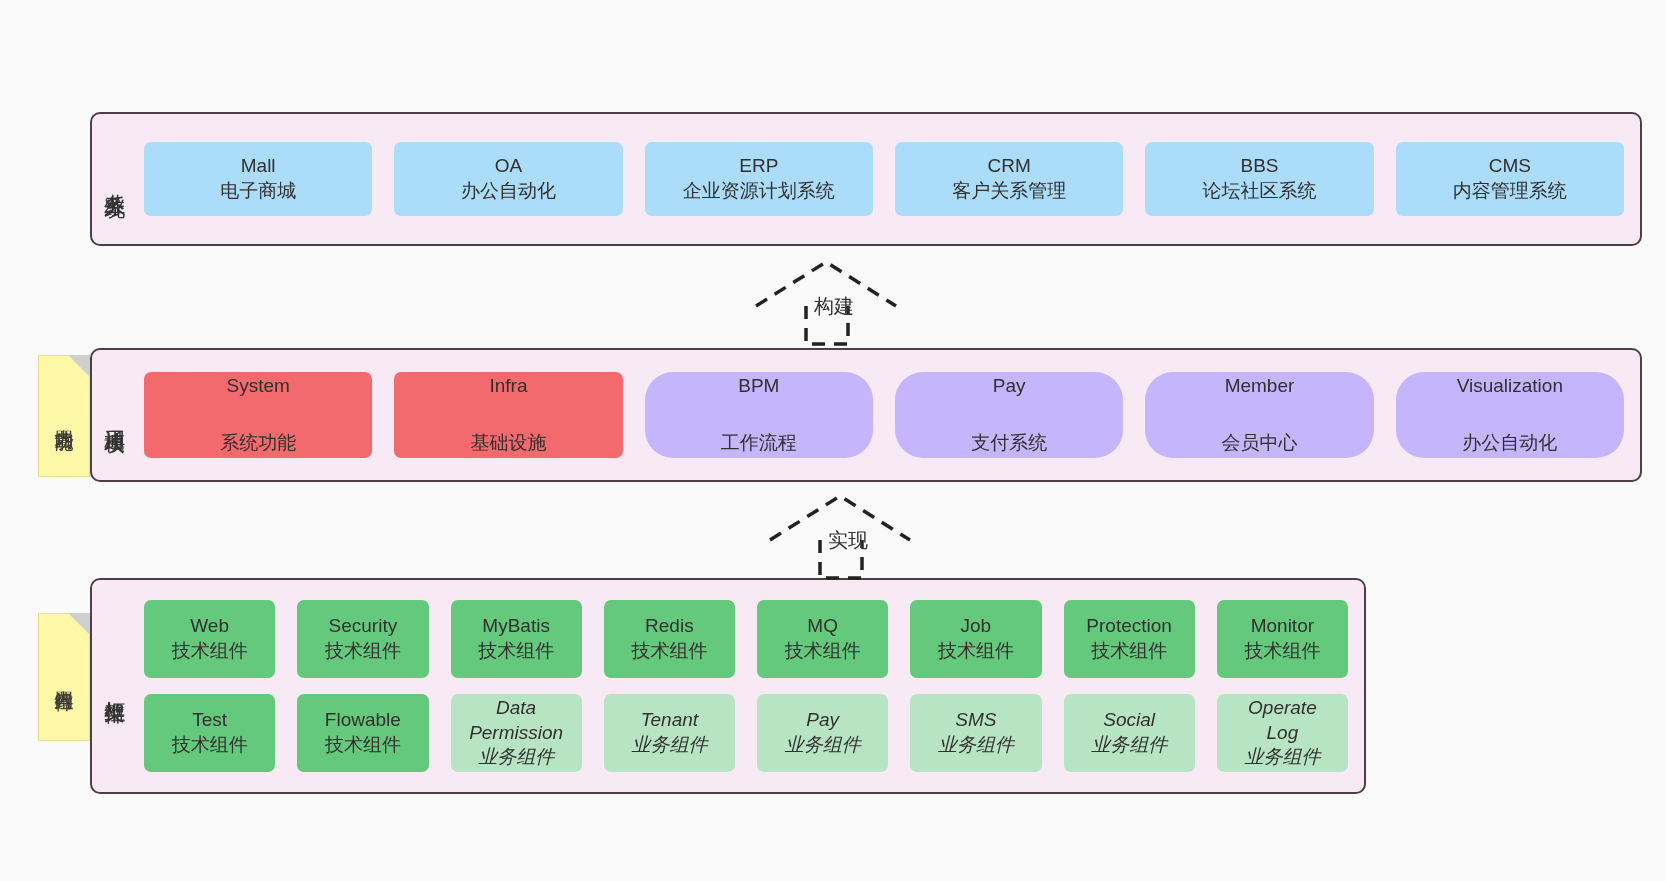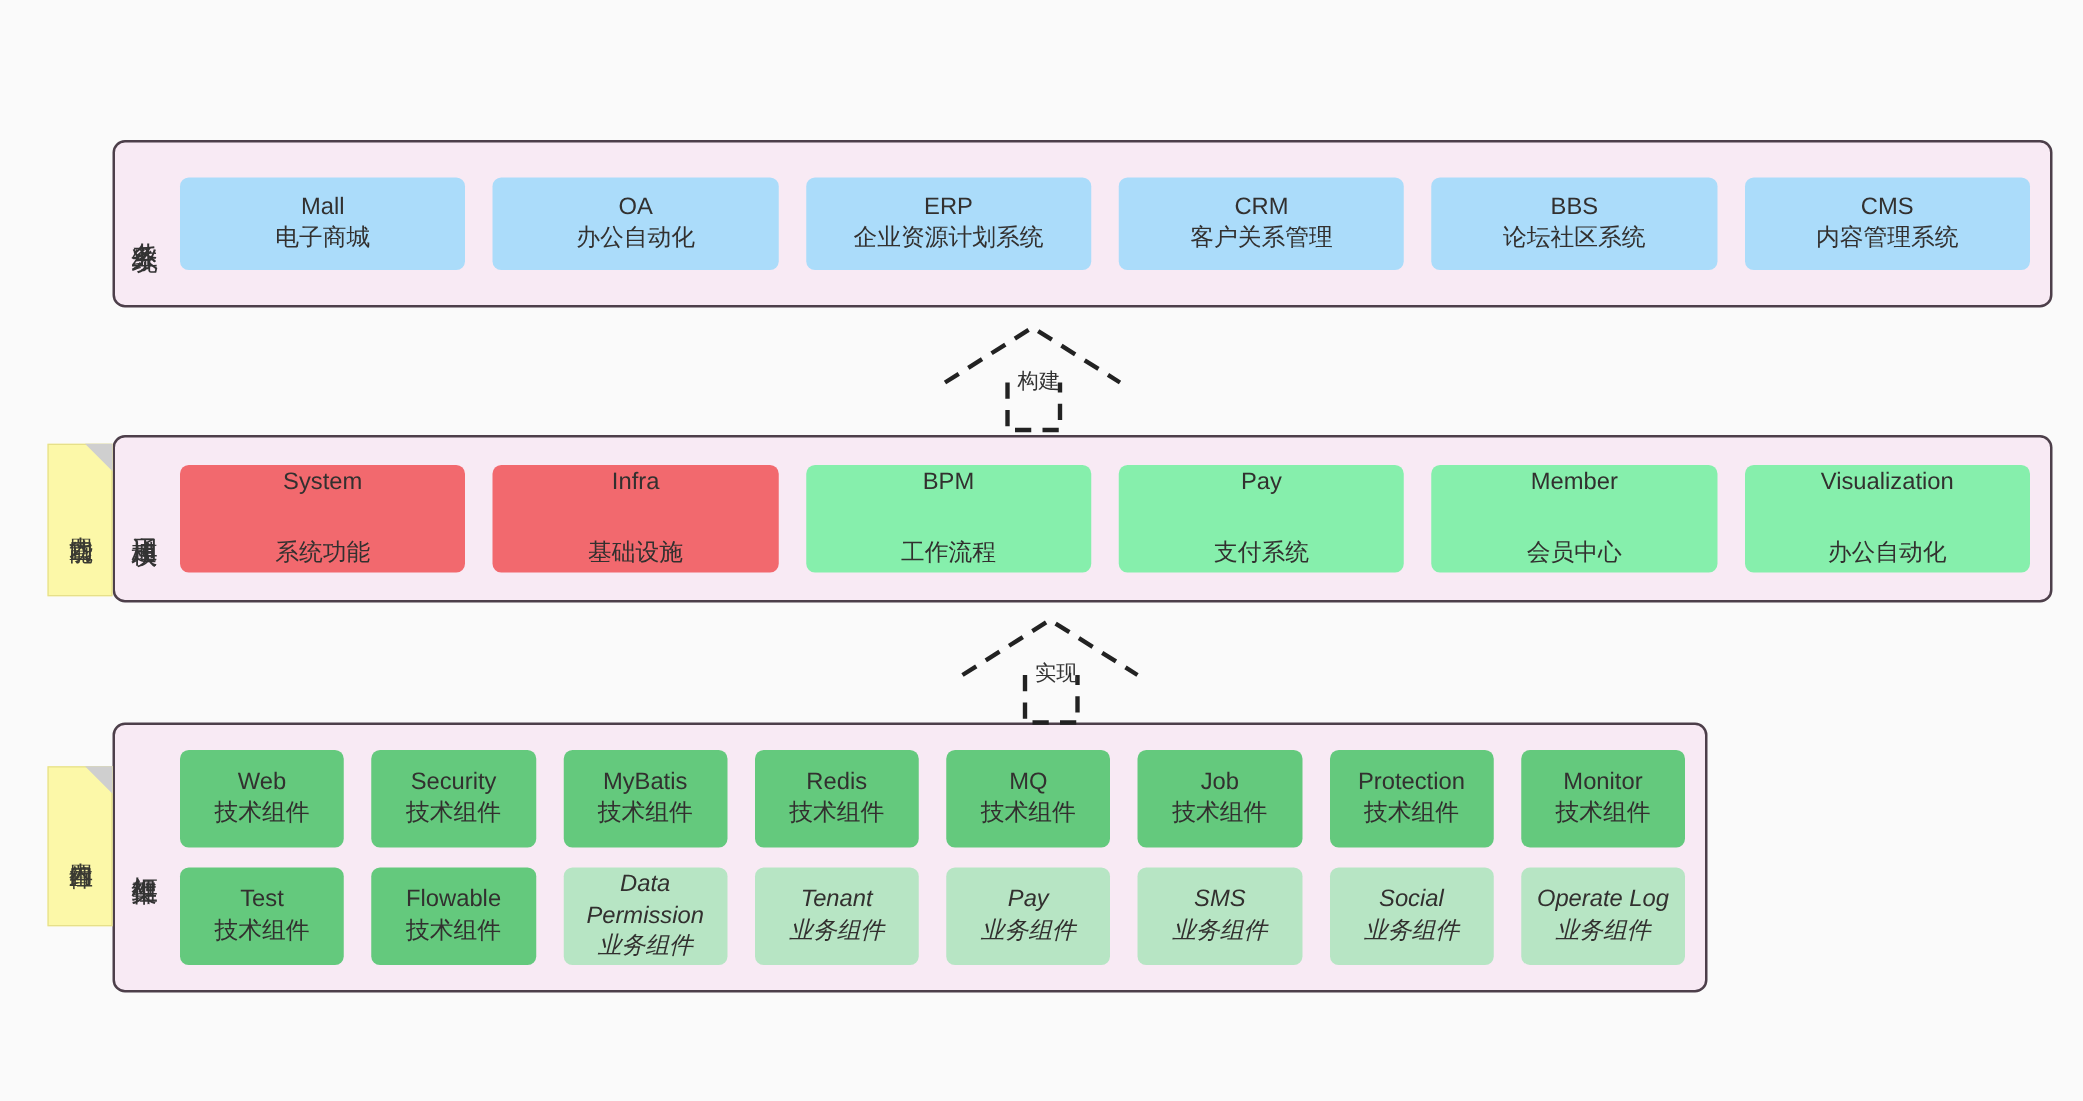--- a/index.html
+++ b/index.html
@@ -63,30 +63,30 @@
     flex: 1 1 0;
     border-radius: 7px;
     display: flex;
     flex-direction: column;
     align-items: center;
     justify-content: center;
     text-align: center;
     font-size: 19px;
     line-height: 1.30;
     color: #32302f;
-    padding: 6px 4px;
+    padding: 6px 16px;
     box-sizing: border-box;
   }
   .cell .en { display: block; }
   .cell .cn { display: block; }
 
   
   .c-blue        { background: #abdcfa; }
   .c-red         { background: #f2696e; }
-  .c-pink        { background: #86efac; }
+  .c-pink        { background: #c4b5fd; border-radius: 28px; }
   .c-green       { background: #64c97d; }
   .c-lightgreen  { background: #b7e5c4; font-style: italic; }
 
   
   #layer-business  { left: 90px;  top: 112px; width: 1552px; height: 134px; }
   #layer-business .cell { height: 74px; }
 
   #layer-common    { left: 90px;  top: 348px; width: 1552px; height: 134px; }
   #layer-common .cell { height: 86px; gap: 32px; }
 
@@ -124,21 +124,21 @@
   #sticky-framework { left: 38px; top: 613px; height: 128px; }
 
   
   .rel {
     position: absolute;
     z-index: 3;
   }
   .rel svg { display: block; overflow: visible; }
   .rel-label {
     position: absolute;
-    font-size: 17px;
+    font-size: 20px;
     color: #333;
     background: transparent;
     white-space: nowrap;
   }
   #rel-build  { left: 748px; top: 258px; width: 190px; height: 86px; }
   #rel-build .rel-label  { left: 66px; top: 35px; }
   #rel-impl   { left: 762px; top: 492px; width: 190px; height: 86px; }
   #rel-impl  .rel-label  { left: 66px; top: 35px; }
 </style>
 </head>

